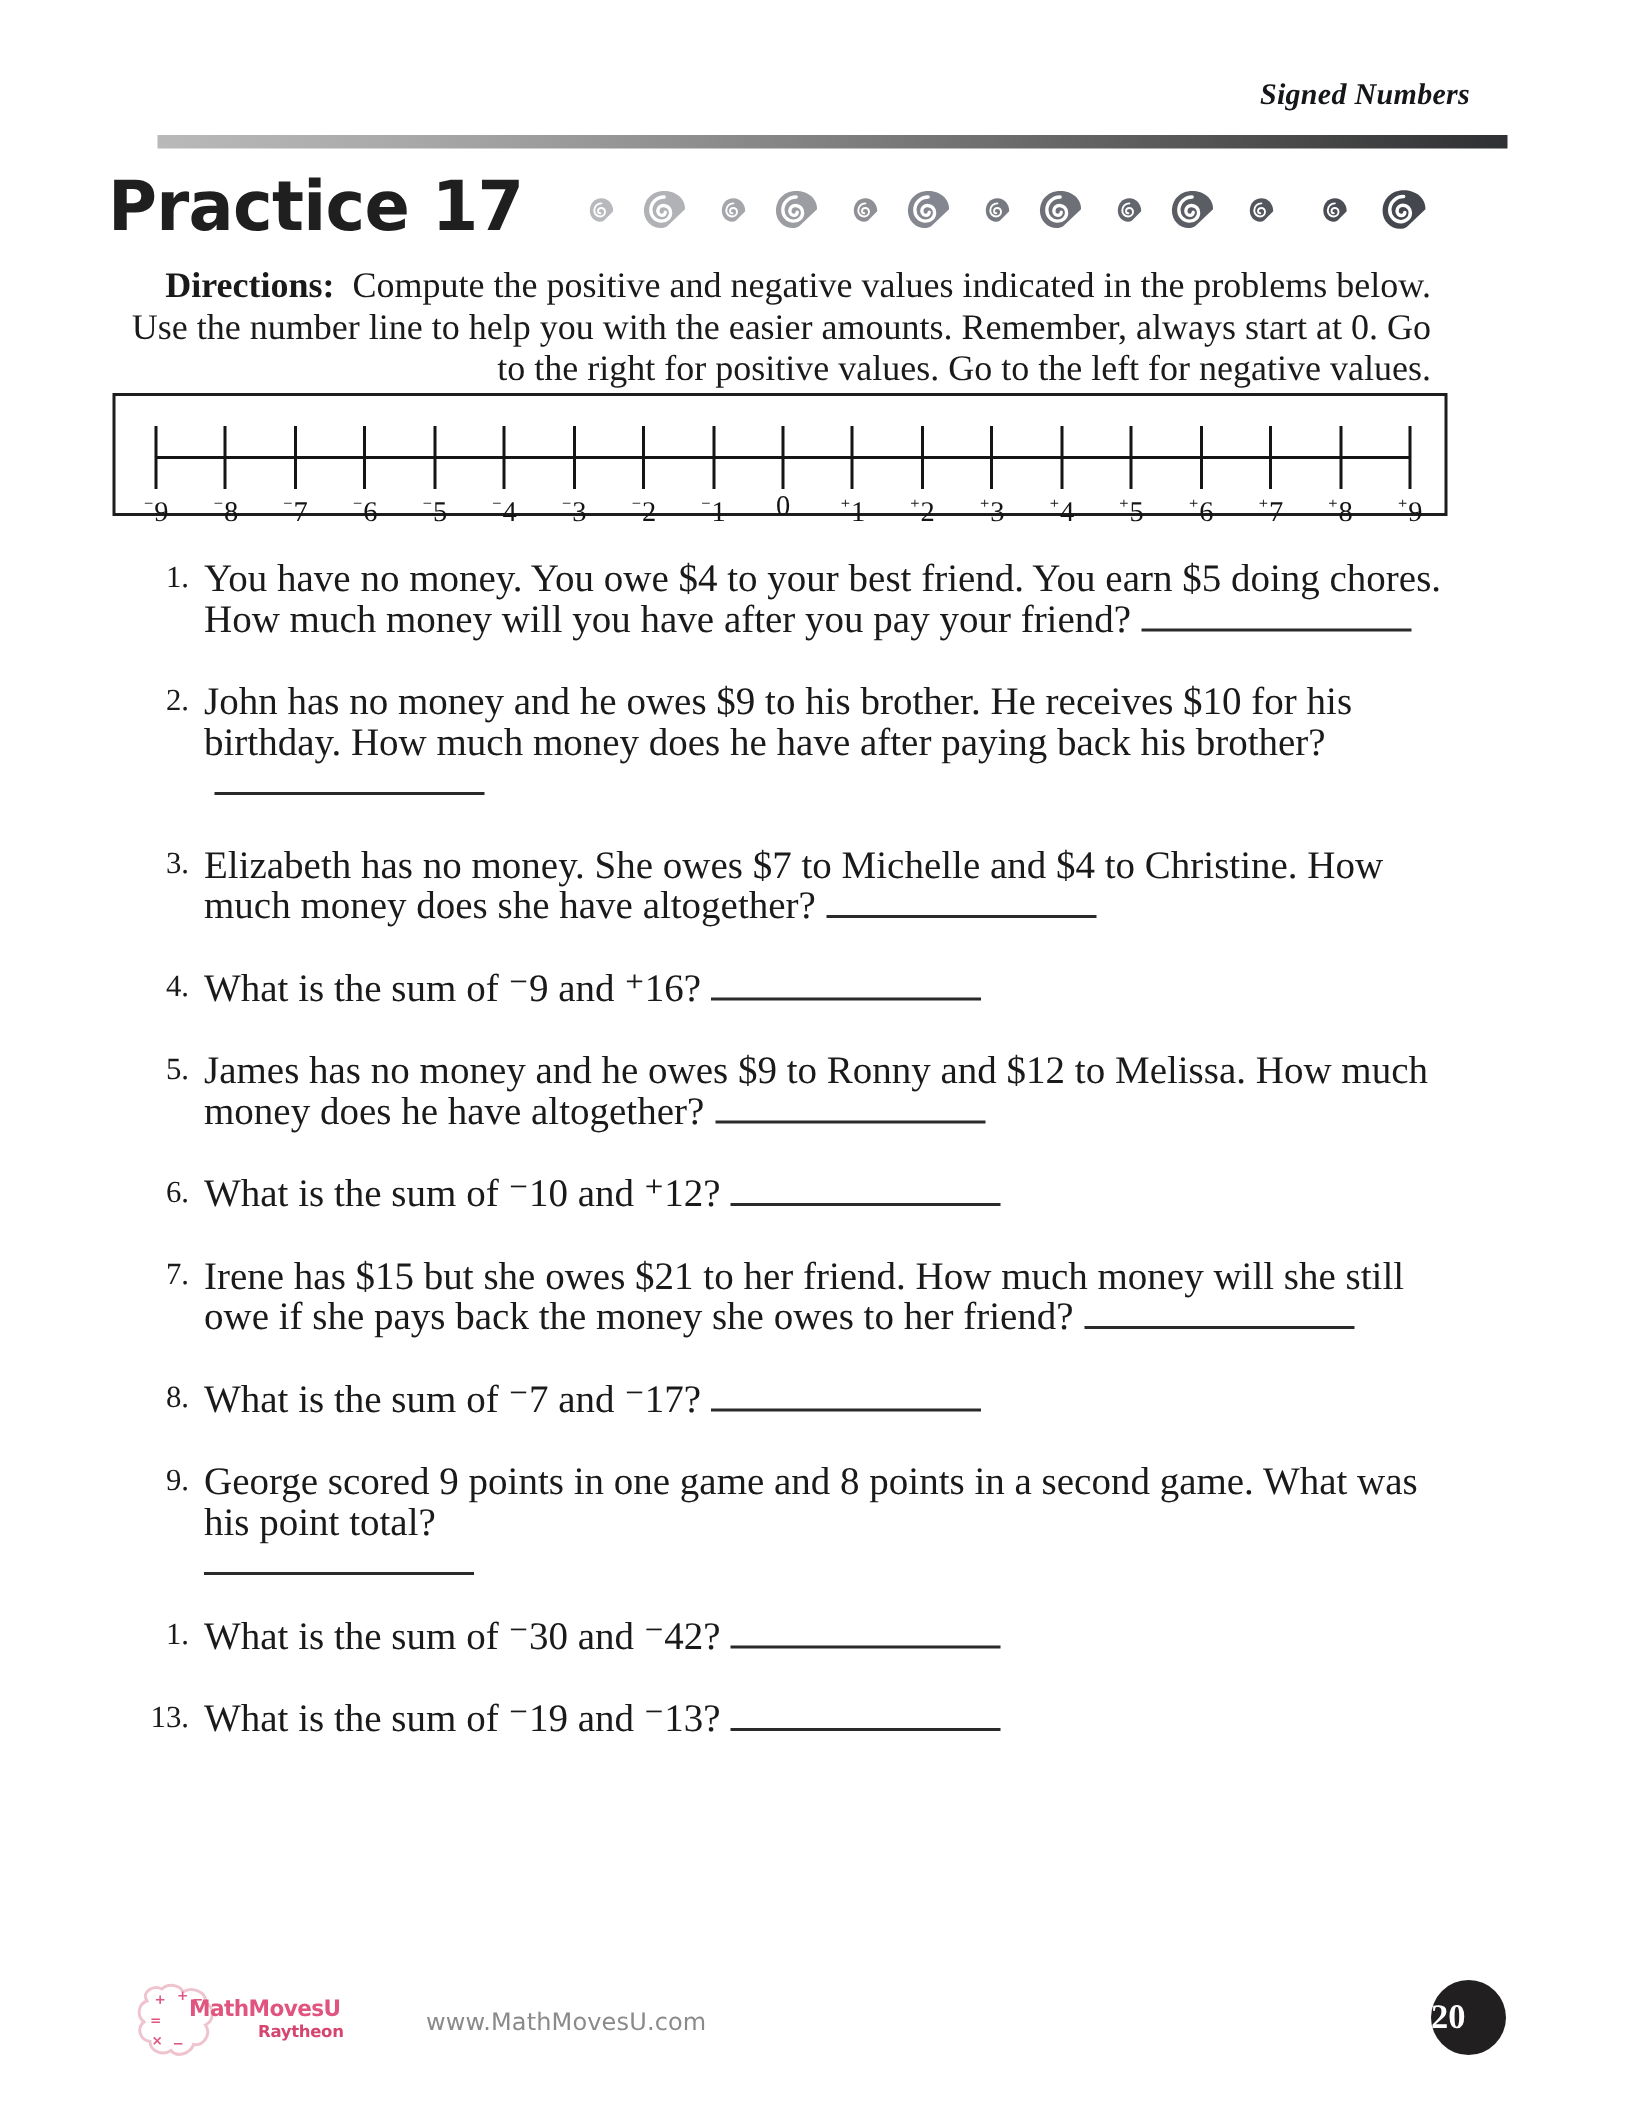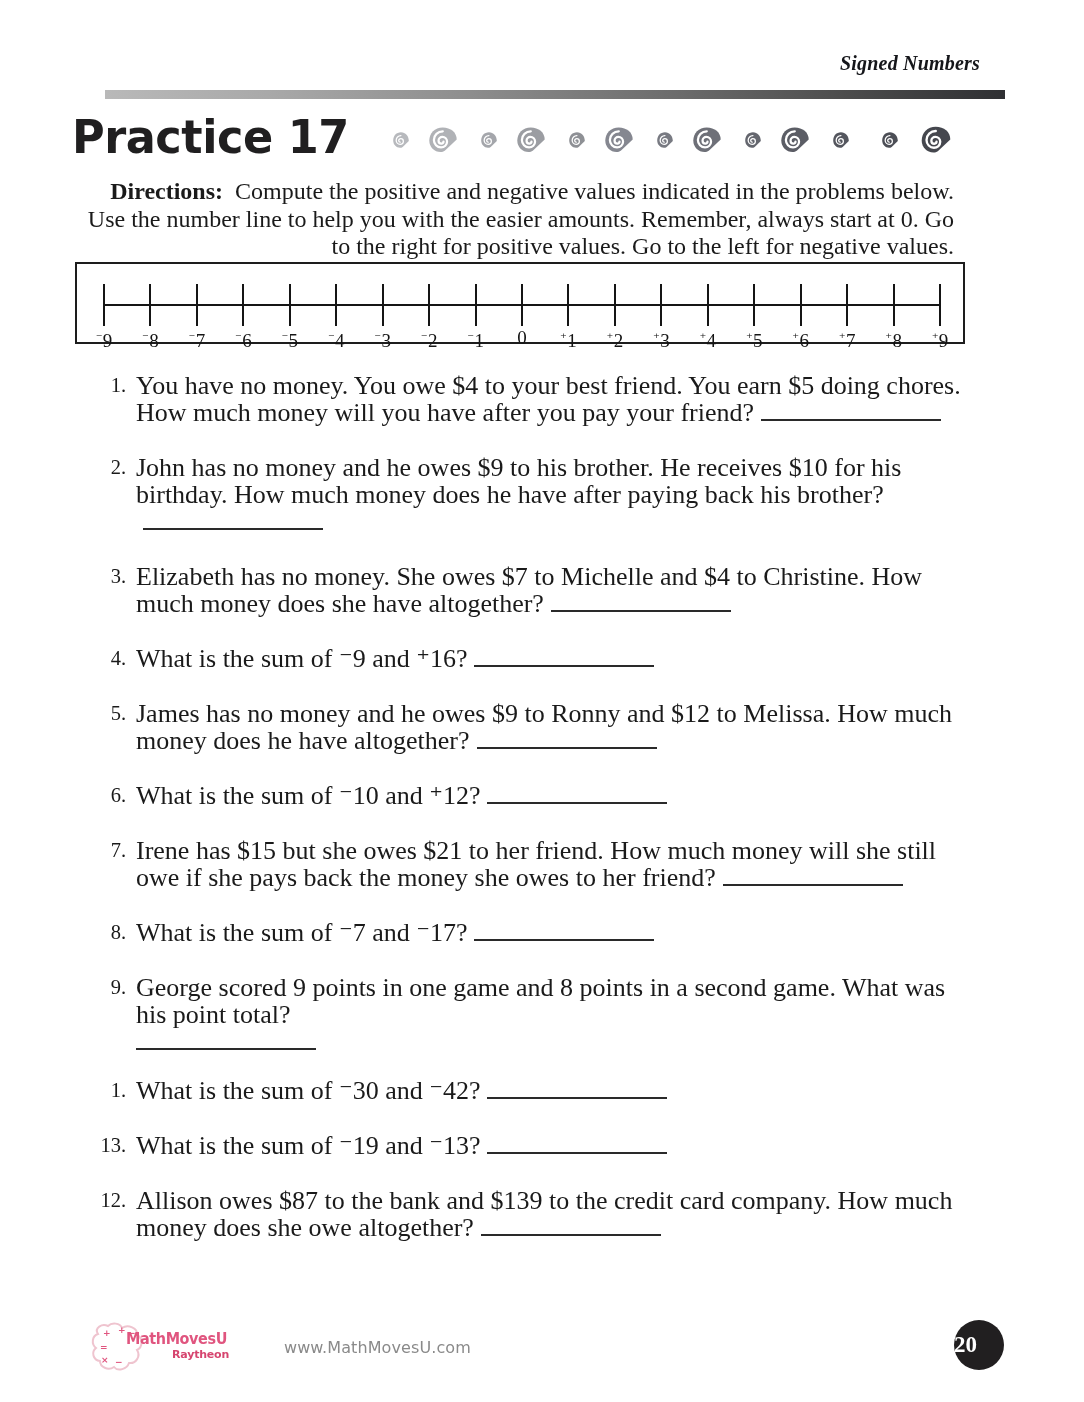--- a/index.html
+++ b/index.html
@@ -434,24 +434,20 @@
         <span class="ptext">George scored 9 points in one game and 8 points in a second game.  What was his point total?<br><span class="blank" style="width: 180px; margin-left: 0px;"></span></span>
       </div>
       <div class="problem" style="margin-bottom: 28px;">
         <span class="pnum">1.</span>
         <span class="ptext">What is the sum of ⁻30 and ⁻42?<span class="blank" style="width: 180px;"></span></span>
       </div>
       <div class="problem" style="margin-bottom: 28px;">
         <span class="pnum">13.</span>
         <span class="ptext">What is the sum of ⁻19 and ⁻13?<span class="blank" style="width: 180px;"></span></span>
       </div>
-      <div class="problem" style="margin-bottom: 28px;">
-        <span class="pnum">12.</span>
-        <span class="ptext">Allison owes $87 to the bank and $139 to the credit card company.  How much money does she owe altogether?<span class="blank" style="width: 180px;"></span></span>
-      </div>
     </div>
 
   <div class="footer-logo">
     <div class="logo-mark">
       <svg viewBox="0 0 62 56" width="62" height="56" aria-hidden="true">
         <path d="M10 14 C6 8, 14 3, 20 6 C24 2, 32 3, 34 8 C40 4, 50 8, 49 15
                  C55 18, 55 27, 49 30 C53 36, 48 44, 41 43 C39 49, 30 52, 26 47
                  C20 51, 12 47, 12 41 C5 40, 3 32, 8 28 C3 24, 4 16, 10 14 Z" fill="none" stroke="#efc4cf" stroke-width="2"></path>
         <g fill="#e0557f" font-family="DejaVu Sans, sans-serif" font-size="9" font-weight="bold">
           <text x="15" y="16">+</text>

